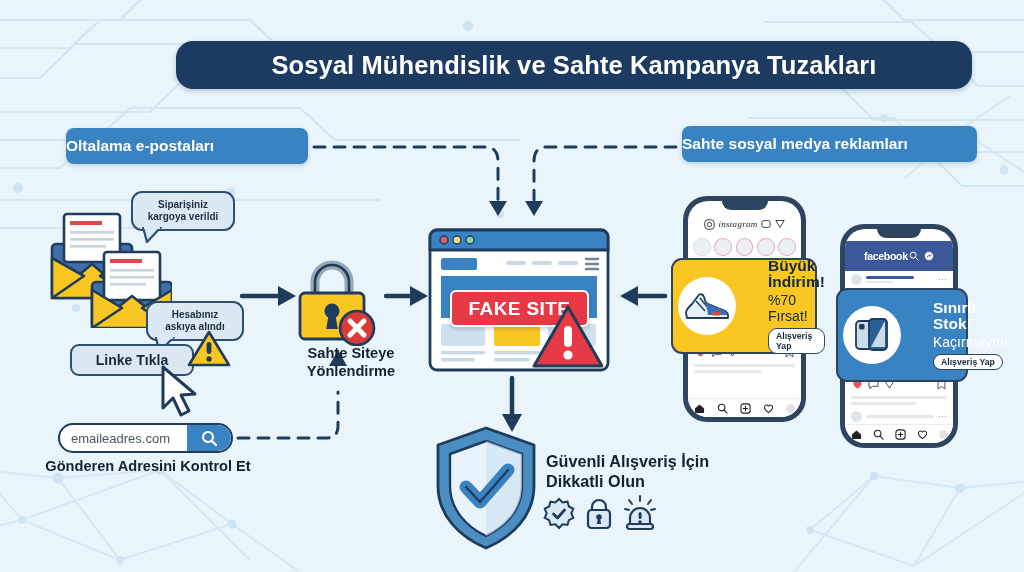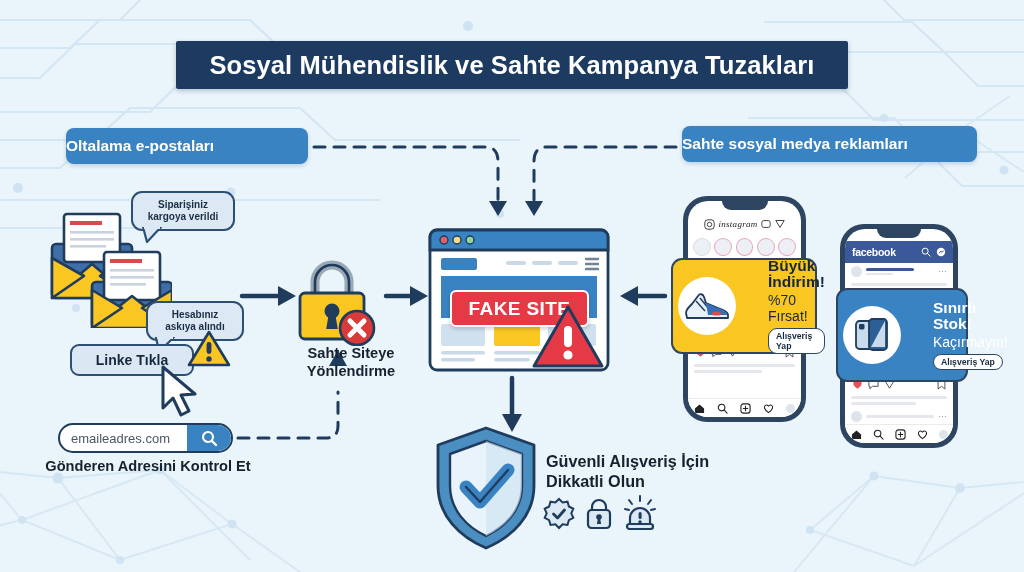--- a/index.html
+++ b/index.html
@@ -9,22 +9,22 @@
     background: #eaf4fb;
     overflow: hidden;
     position: relative;
   }
   #stage { position: relative; width: 1024px; height: 572px; overflow: hidden;
            background: linear-gradient(160deg,#e9f3fb 0%,#eef6fc 45%,#e6f1fa 100%); }
   .bg-svg { position: absolute; inset: 0; width: 1024px; height: 572px; }
 
   
   .title-bar {
-    position: absolute; left: 176px; top: 41px; width: 672px; height: 48px;
-    background: #1d3a60; border-radius: 2px;
+    position: absolute; left: 176px; top: 41px; width: 796px; height: 48px;
+    background: #1d3a60; border-radius: 17px;
     display: flex; align-items: center; justify-content: center;
     box-shadow: 0 2px 5px rgba(20,50,90,.25);
     text-align: right;
   }
   .title-bar span {
     color: #ffffff; font-size: 25.5px; font-weight: bold; letter-spacing: .1px;
     white-space: nowrap;
   }
 
   
@@ -88,22 +88,22 @@
   .ig-header { height: 20px; display: flex; align-items: center; justify-content: space-between;
                padding: 0 16px; margin-top: 13px; }
   .ig-logo { font-size: 9px; font-style: italic; font-family: "Liberation Serif", serif; color: #222; letter-spacing:.3px;}
   .stories { display: flex; gap: 3.5px; padding: 4px 5px 2px 5px; }
   .story { width: 18px; height: 18px; border-radius: 50%; border: 1.6px solid #e8a6bd; background: #eceff3; }
   .story.first { border-color: #d8dde3; }
   .row-line { height: 3px; background: #e4e8ed; border-radius: 2px; margin: 3px 6px; }
   .post-head { display: flex; align-items: center; gap: 4px; padding: 3px 6px; }
   .av { width: 11px; height: 11px; border-radius: 50%; background: #dfe4ea; }
 
-  .fb-header { height: 22px; background: #3b5998; display: flex; align-items: center;
-               justify-content: space-between; padding: 0 7px; margin-top: 12px; }
+  .fb-header { height: 30px; background: #3b5998; display: flex; align-items: center;
+               justify-content: space-between; padding: 0 19px; margin-top: 12px; }
   .fb-logo { color: #fff; font-size: 10.5px; font-weight: bold; letter-spacing: -.3px; }
 
   .bottom-nav { position: absolute; bottom: 0; left: 0; right: 0; height: 19px;
                 display: flex; align-items: center; justify-content: space-around;
                 border-top: 1px solid #e8ecf0; background: #fff; }
 
   
   #ad-ig {
     position: absolute; left: 671px; top: 258px; width: 146px; height: 96px;
     background: #f9c622; border: 2.4px solid #2d4560; border-radius: 11px;

